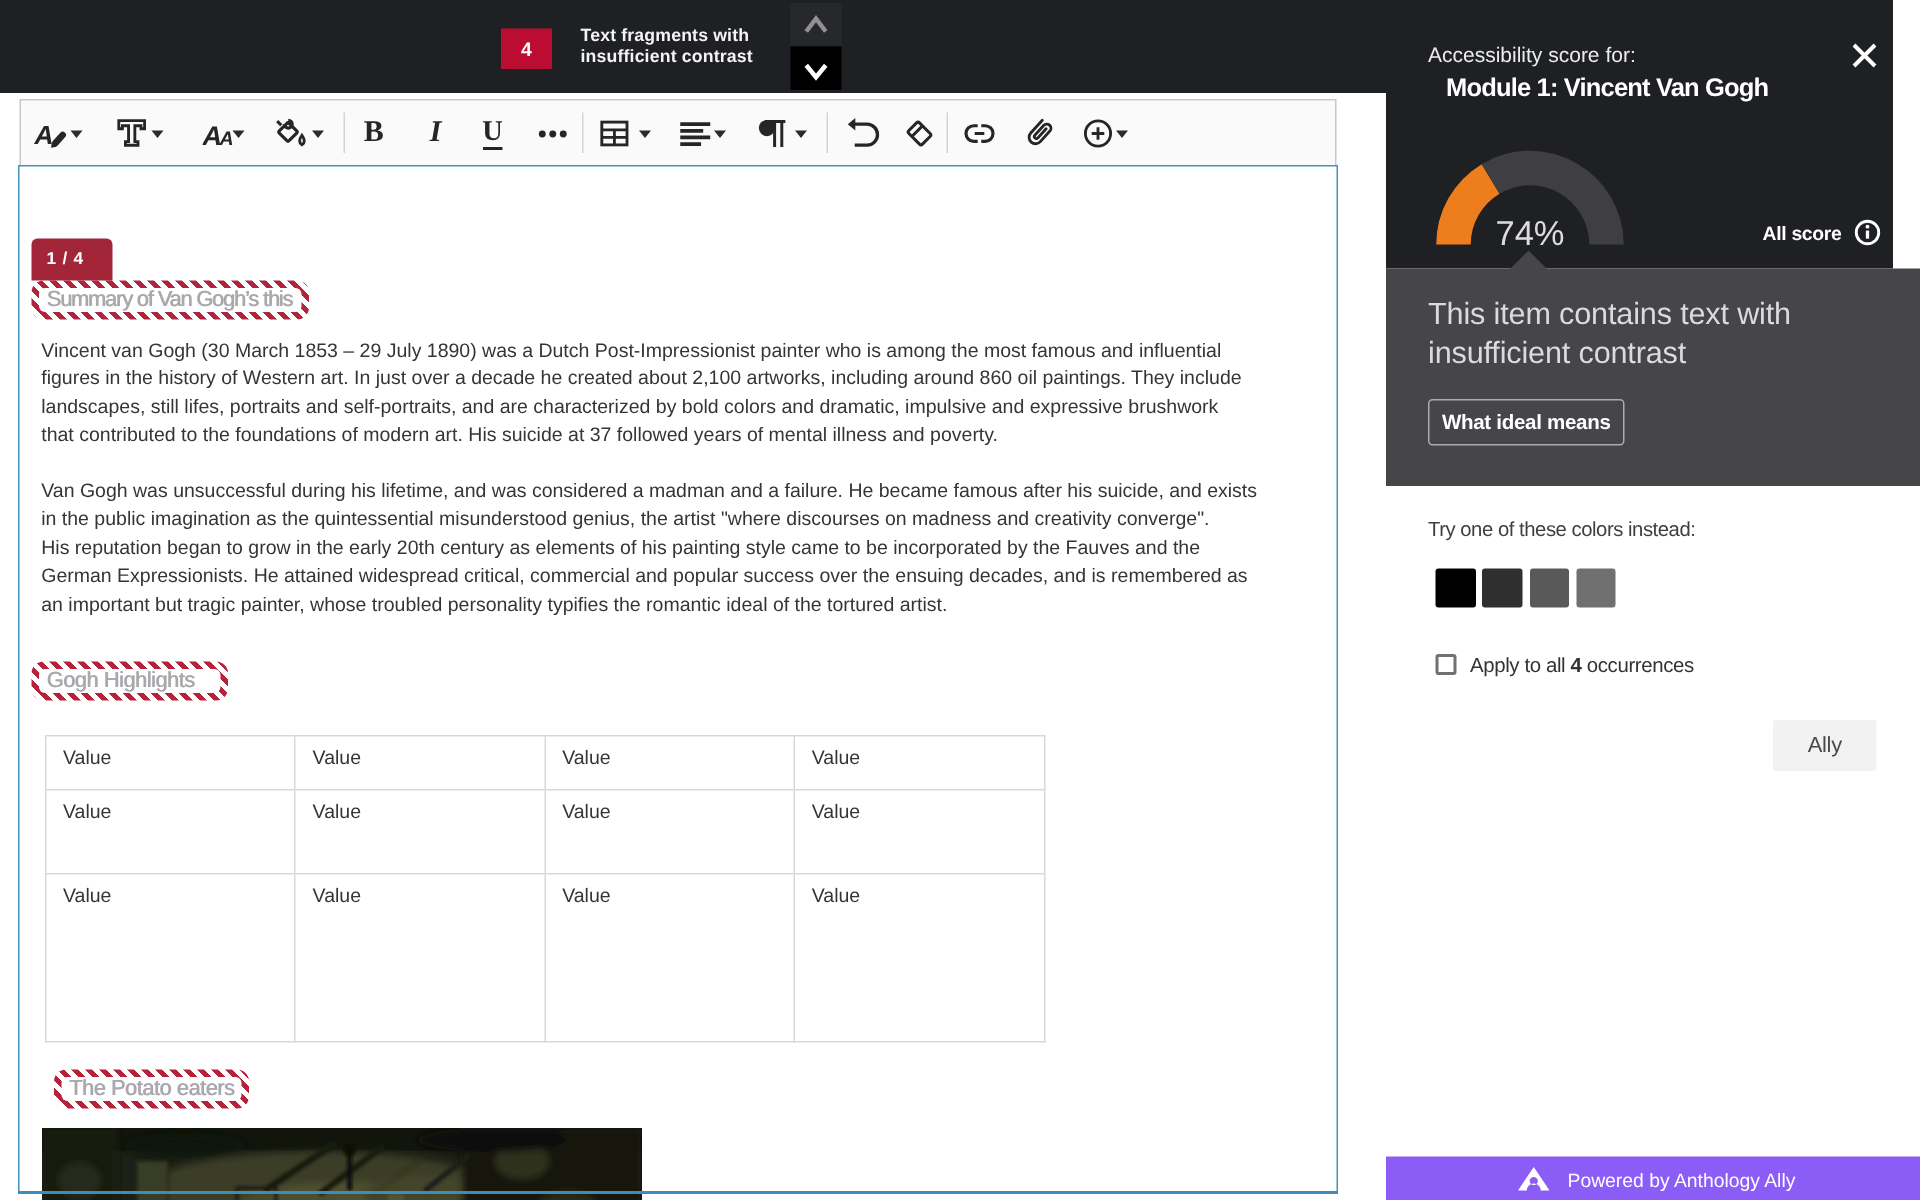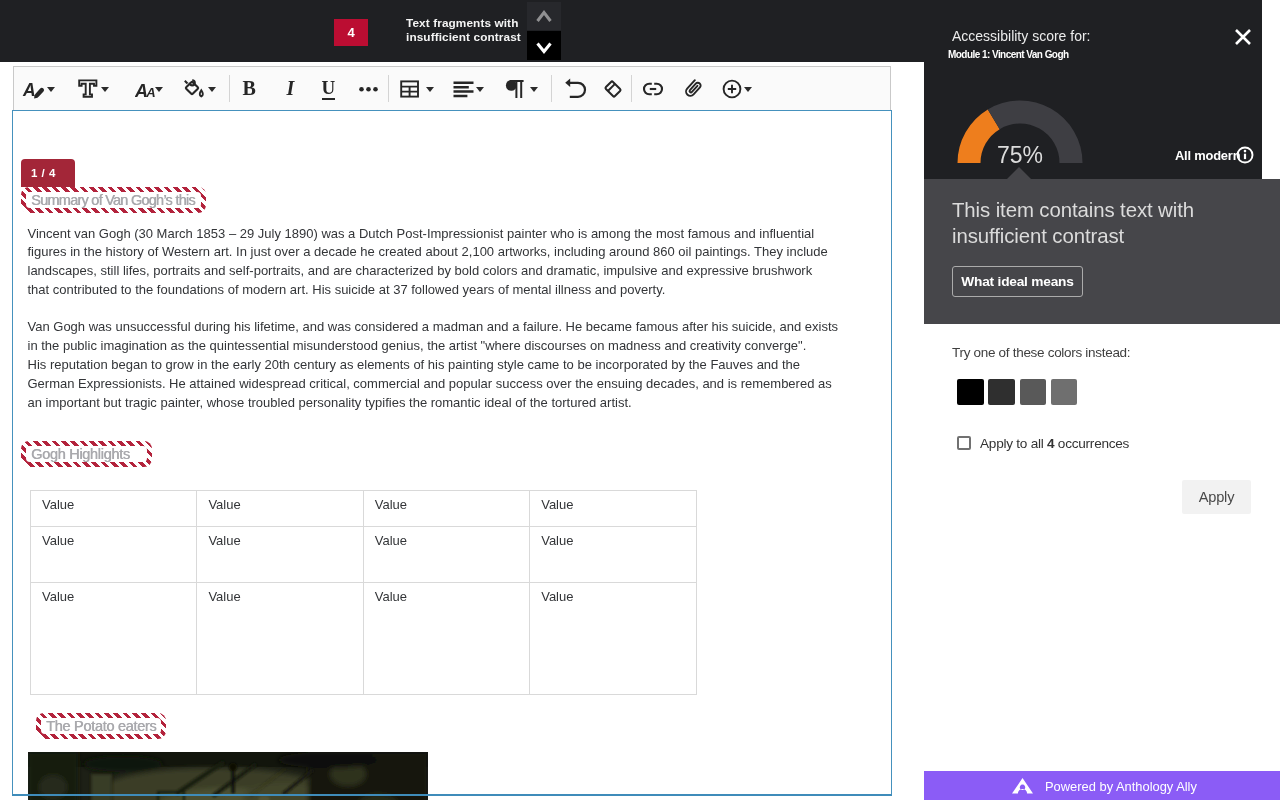--- a/index.html
+++ b/index.html
@@ -3,21 +3,21 @@
 <meta charset="utf-8">
 <style>
   * { margin:0; padding:0; box-sizing:border-box; }
   html,body { width:1280px; height:800px; overflow:hidden; background:#fff;
     font-family:"Liberation Sans", sans-serif; }
 
   
   #topbar { position:absolute; left:0; top:0; width:925px; height:62px; background:#1f2023; }
   #badge4 { position:absolute; left:334px; top:19px; width:34px; height:27px; background:#bb0d32;
     color:#fff; font-size:13px; font-weight:bold; text-align:center; line-height:27px; }
-  #tbtext { position:absolute; left:406px; top:16px; color:#f4f4f4; font-size:11.8px;
+  #tbtext { position:absolute; left:387px; top:16px; color:#f4f4f4; font-size:11.8px;
     font-weight:bold; line-height:14.3px; letter-spacing:0.1px; }
   #btn-up { position:absolute; left:527px; top:2px; width:34px; height:28px; background:#27282c; }
   #btn-dn { position:absolute; left:527px; top:31px; width:34px; height:29px; background:#000; }
 
   
   #toolbar { position:absolute; left:13px; top:66px; width:878px; height:45px;
     background:#fafafa; border:1px solid #c9c9c9; }
   .ticon { position:absolute; top:0; height:43px; display:flex; align-items:center; justify-content:center; color:#2b2b2b; }
   .caret { position:absolute; top:19px; width:0; height:0; border-left:4.7px solid transparent;
     border-right:4.7px solid transparent; border-top:5.8px solid #2b2b2b; }
@@ -54,21 +54,21 @@
   #vtable tr:nth-child(1) td { height:36px; }
   #vtable tr:nth-child(2) td { height:55.5px; }
   #vtable tr:nth-child(3) td { height:112px; }
 
   #painting { position:absolute; left:27.5px; top:752px; width:400px; height:60px; z-index:2; }
 
   
   #panel { position:absolute; left:924px; top:0; width:356px; height:800px; background:#fff; }
   #phead { position:absolute; left:924px; top:0; width:338px; height:179px; background:#1f2023; }
   #phead .t1 { position:absolute; left:28px; top:28px; color:#ececec; font-size:14px; }
-  #phead .t2 { position:absolute; left:24px; top:49px; color:#fff; font-size:10px; font-weight:bold; letter-spacing:-0.55px;}
+  #phead .t2 { position:absolute; left:40px; top:49px; color:#fff; font-size:17px; font-weight:bold; letter-spacing:-0.55px;}
   #pclose { position:absolute; left:1234px; top:28px; width:18px; height:18px; }
   #allissues { position:absolute; left:1175px; top:148px; color:#fff; font-size:12.9px; font-weight:bold; letter-spacing:-0.2px; }
   #infoi { position:absolute; left:1236px; top:146px; width:18px; height:18px; }
   #gauge { position:absolute; left:957px; top:100px; width:126px; height:64px; }
   #pct { position:absolute; left:957px; top:141.5px; width:126px; text-align:center; color:#dcdcdc; font-size:23px; }
   #notch { position:absolute; left:1006px; top:166.5px; width:0; height:0;
     border-left:13px solid transparent; border-right:13px solid transparent;
     border-bottom:13px solid #46464a; }
   #pgray { position:absolute; left:924px; top:179px; width:356px; height:145px; background:#46464a; }
   #pgray .msg { position:absolute; left:28px; top:19px; color:#dbdbdb; font-size:20.4px;
@@ -195,42 +195,42 @@
   <svg width="18" height="18" viewBox="0 0 18 18">
       <path d="M2 2 L16 16 M16 2 L2 16" stroke="#fff" stroke-width="2.6"></path>
     </svg>
 </div>
 <div id="gauge">
   <svg width="126" height="64" viewBox="0 0 126 64">
       <path d="M0.50 63.00 A62.5 62.5 0 0 1 30.81 9.43 L42.66 29.14 A39.5 39.5 0 0 0 23.50 63.00 Z" fill="#ee7e1d"></path>
       <path d="M30.81 9.43 A62.5 62.5 0 0 1 125.50 63.00 L102.50 63.00 A39.5 39.5 0 0 0 42.66 29.14 Z" fill="#3e3e43"></path>
     </svg>
 </div>
-<div id="pct">75%</div>
-<div id="allissues">All modern</div>
+<div id="pct">74%</div>
+<div id="allissues">All score</div>
 <div id="infoi">
   <svg width="18" height="18" viewBox="0 0 18 18">
     <circle cx="9" cy="9" r="7.5" fill="none" stroke="#fff" stroke-width="1.9"></circle>
     <rect x="7.9" y="7.7" width="2.2" height="5.4" fill="#fff"></rect>
     <circle cx="9" cy="5.1" r="1.3" fill="#fff"></circle>
   </svg>
 </div>
 <div id="notch"></div>
 <div id="pgray">
   <div class="msg">This item contains text with<br>insufficient contrast</div>
   <div id="wtm">What ideal means</div>
 </div>
 <div id="tryone">Try one of these colors instead:</div>
 <div class="sw" style="left:957px; background:#000;"></div>
 <div class="sw" style="left:988.3px; background:#2f2f2f;"></div>
 <div class="sw" style="left:1019.6px; background:#595959;"></div>
 <div class="sw" style="left:1050.9px; background:#6f6f6f;"></div>
 <div id="cbox"></div>
 <div id="cblabel">Apply to all <b>4</b> occurrences</div>
-<div id="applybtn">Apply</div>
+<div id="applybtn">Ally</div>
 <div id="pfoot">
     <span>Powered by Anthology Ally</span>
   </div>
 <div id="alogo" style="position:absolute; left:1012px; top:778px; z-index:3;">
   <svg width="21" height="16" viewBox="0 0 21 16">
     <path fill-rule="evenodd" fill="#fff" d="M10.5 0 L21 15.6 L0 15.6 Z
       M10.5 6.6 a2.7 2.7 0 1 0 0.01 0 Z
       M5.9 15.6 a4.6 4.6 0 0 1 9.2 0 Z"></path>
   </svg>
 </div>

